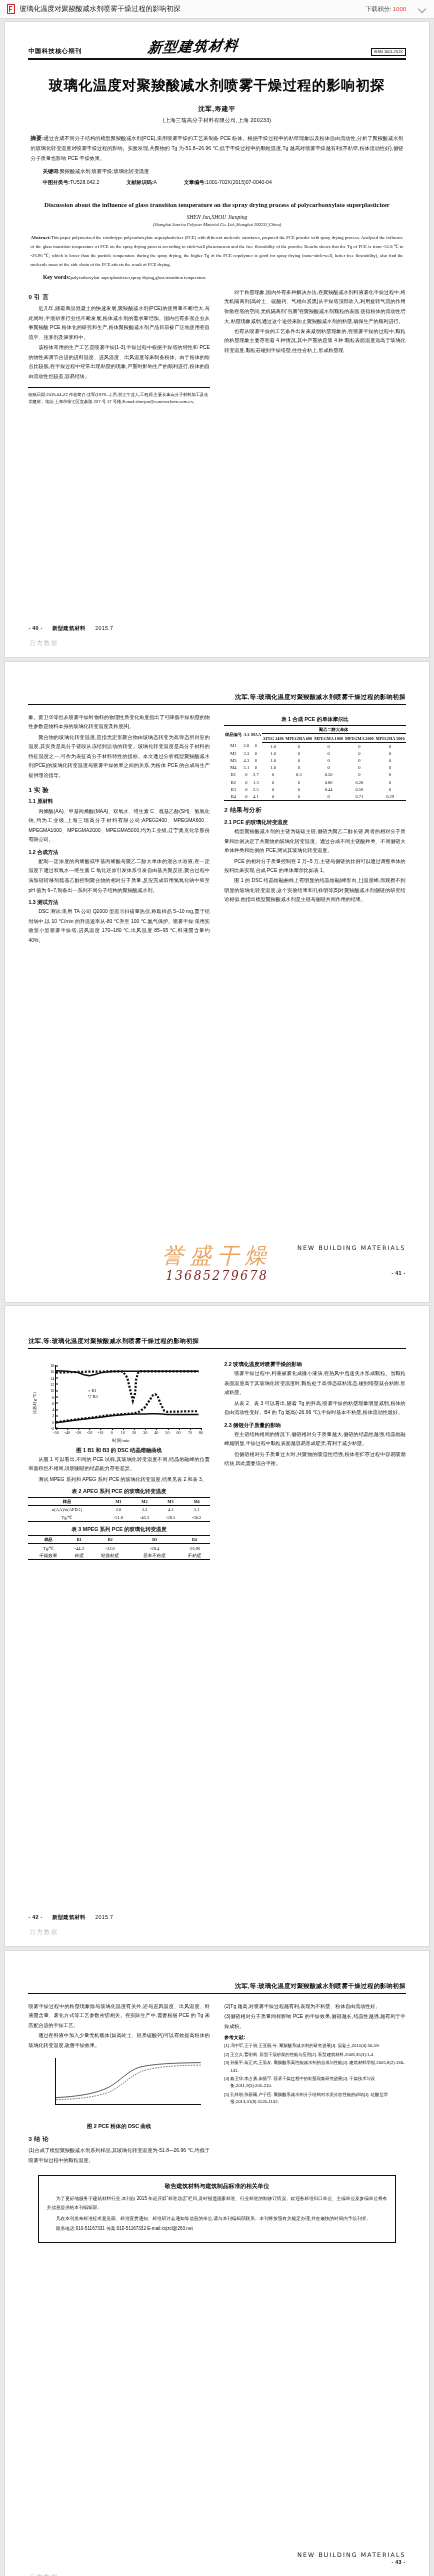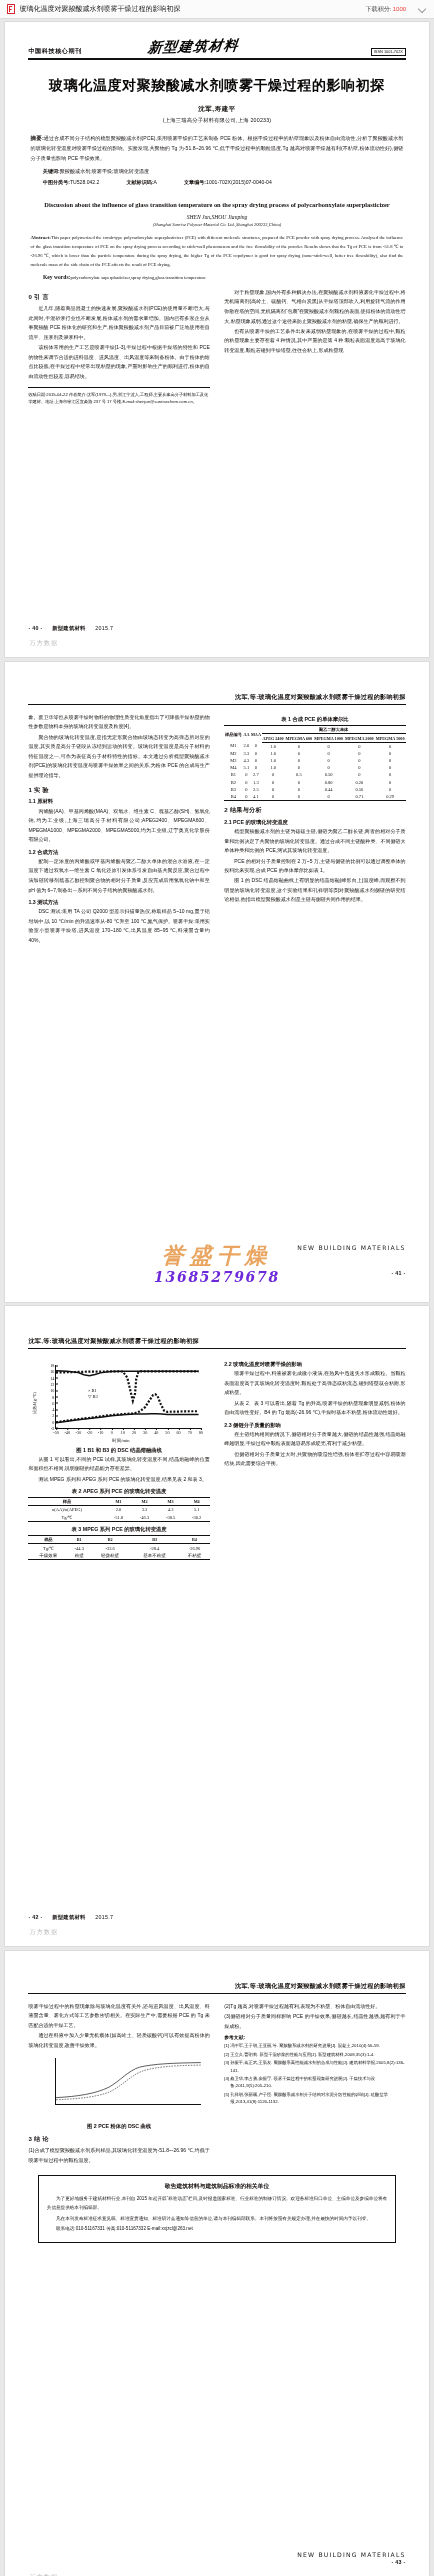--- a/index.html
+++ b/index.html
@@ -244,28 +244,28 @@
   
   .wm {
     position: absolute;
     left: 0; right: 0;
     text-align: center;
     pointer-events: none;
     z-index: 40;
   }
   .wm .w1 {
     font-family:"DejaVu Serif", serif;
-    font-size: 22px; font-weight: 700; font-style: italic;
+    font-size: 22px; font-weight: 400; font-style: italic;
     color: #e8a159; letter-spacing: 5.6px;
     opacity: .95;
   }
   .wm .w2 {
     font-family:"DejaVu Serif", serif;
-    font-size: 14px; font-style: italic; font-weight:700;
-    color: #6d28d9; letter-spacing: 1.7px; margin-top: -2.2px;
+    font-size: 12px; font-style: italic; font-weight:400;
+    color: #7f1d1d; letter-spacing: 1.7px; margin-top: -2.2px;
   }
   .nbm {
     position:absolute; right: 23.4px;
     font-family:"DejaVu Sans", sans-serif;
     font-size: 6.1px; letter-spacing: 1.2px; color:#1b1b1b;
   }
 
   
   .notice {
     margin: 9px 33px 0 33px;

